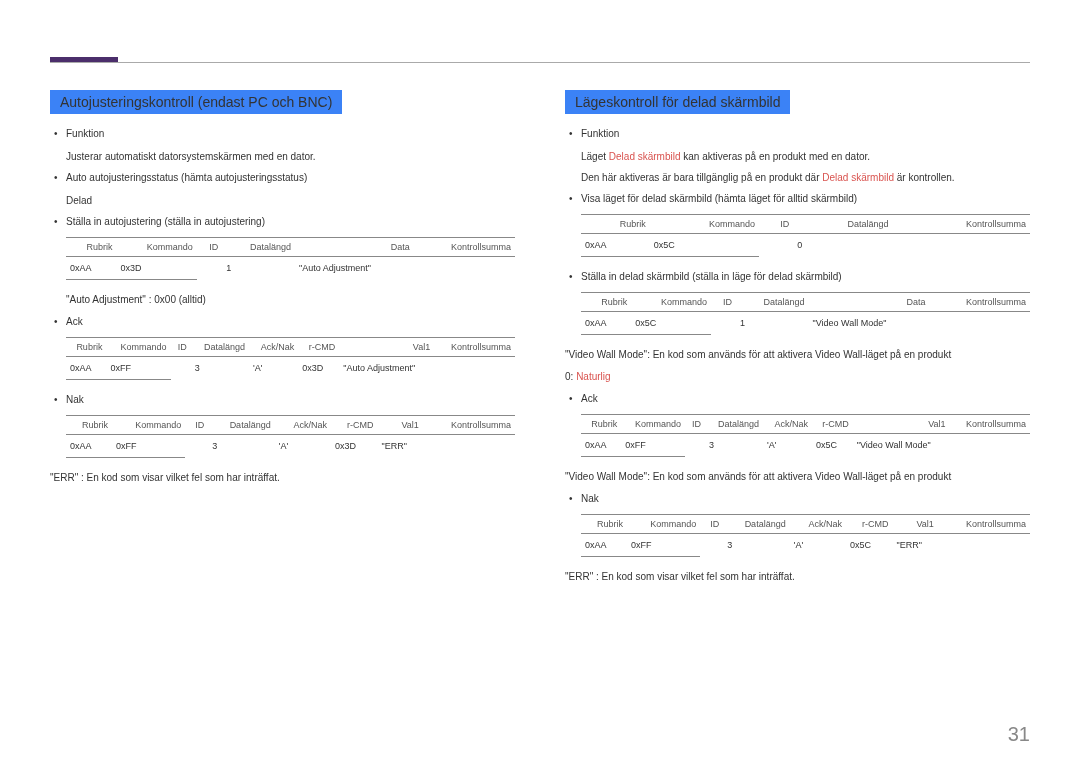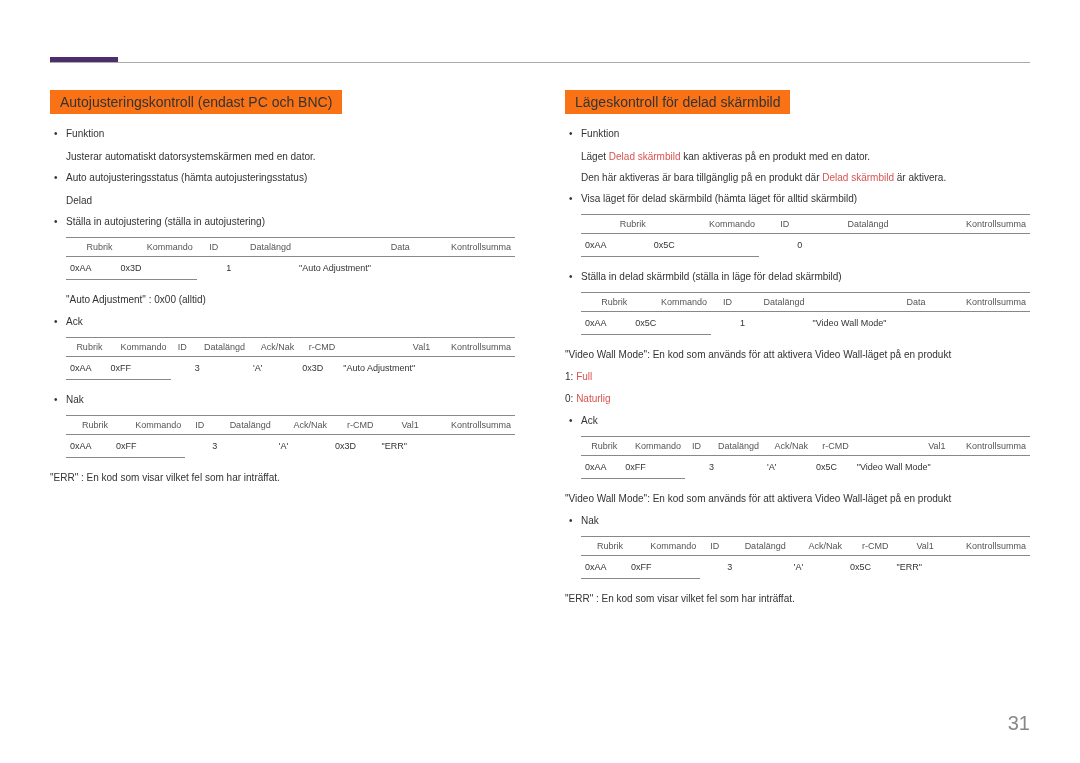--- a/index.html
+++ b/index.html
@@ -32,21 +32,21 @@
   .columns {
     display: flex;
     gap: 50px;
     margin-top: 40px;
   }
   .col {
     flex: 1;
     min-width: 0;
   }
   .section-header {
-    background: #f97316;
+    background: #3b82f6;
     color: #333;
     font-size: 14px;
     font-weight: 500;
     padding: 4px 10px;
     margin-bottom: 12px;
     display: inline-block;
   }
   ul.bul {
     list-style: none;
     padding-left: 16px;
@@ -91,21 +91,21 @@
     border-bottom: 1px solid #888;
   }
   table.t td.ub { border-bottom: none; }
   .plain-line {
     padding-left: 16px;
     line-height: 1.6;
     margin-bottom: 6px;
   }
   .page-num {
     position: absolute;
-    bottom: 28px;
+    bottom: 17px;
     right: 50px;
     font-size: 20px;
     color: #888;
   }
 </style>
 </head>
 <body>
 
 <div class="accent-bar"></div>
 <div class="top-bar"></div>
@@ -216,21 +216,21 @@
   <div class="col">
     <div class="section-header">Lägeskontroll för delad skärmbild</div>
 
     <ul class="bul">
       <li>Funktion</li>
     </ul>
     <div class="sub">
       <span>Läget </span><span class="highlight">Delad skärmbild</span><span> kan aktiveras på en produkt med en dator.</span>
     </div>
     <div class="sub">
-      <span>Den här aktiveras är bara tillgänglig på en produkt där </span><span class="highlight">Delad skärmbild</span><span> är aktivera.</span>
+      <span>Den här aktiveras är bara tillgänglig på en produkt där </span><span class="highlight">Delad skärmbild</span><span> är kontrollen.</span>
     </div>
 
     <ul class="bul">
       <li>Visa läget för delad skärmbild (hämta läget för alltid skärmbild)</li>
     </ul>
 
     <table class="t">
       <tbody>
           <tr>
         <th>Rubrik</th>
@@ -268,23 +268,20 @@
         <td>0x5C</td>
         <td class="ub"></td>
         <td class="ub">1</td>
         <td class="ub">"Video Wall Mode"</td>
         <td class="ub"></td>
       </tr>
     </tbody>
       </table>
 
     <div class="plain-line" style="padding-left:0">"Video Wall Mode": En kod som används för att aktivera Video Wall-läget på en produkt</div>
-    <div class="plain-line" style="padding-left:0">
-      <span>1: </span><span class="highlight">Full</span>
-    </div>
     <div class="plain-line" style="padding-left:0">
       <span>0: </span><span class="highlight">Naturlig</span>
     </div>
 
     <ul class="bul">
       <li>Ack</li>
     </ul>
 
     <table class="t">
       <tbody>

